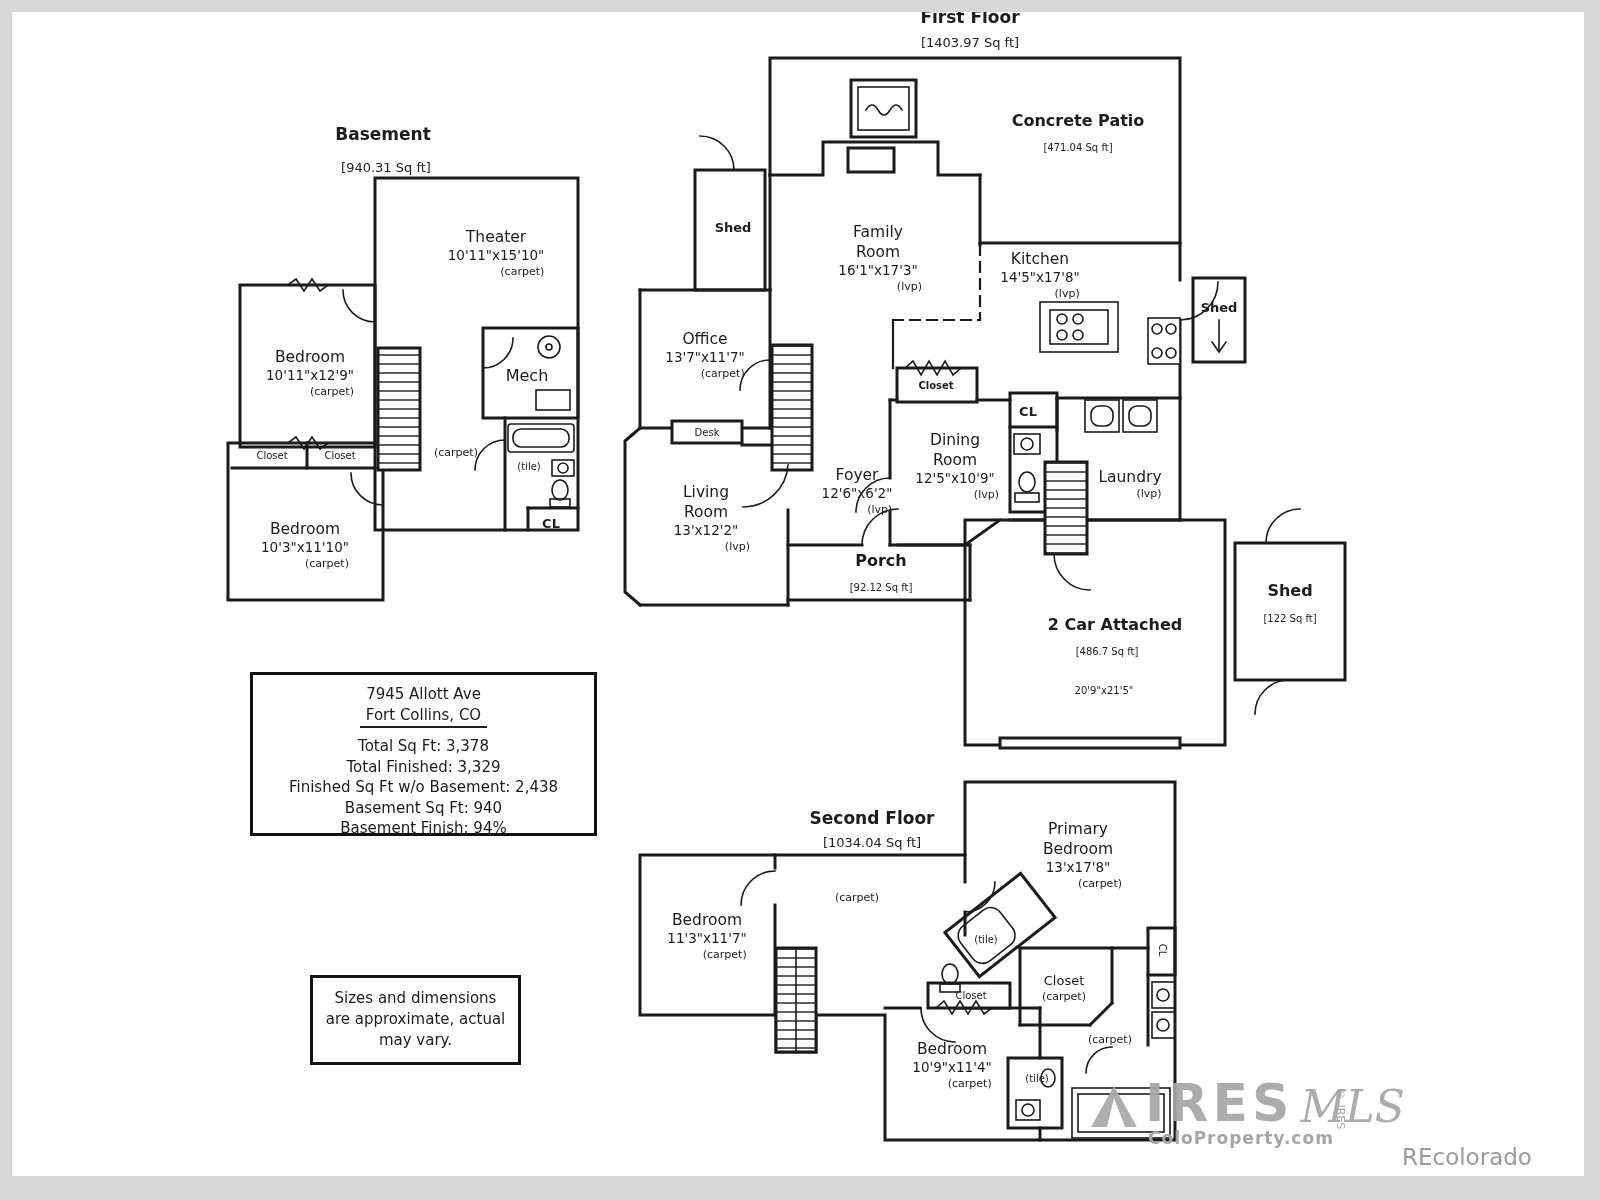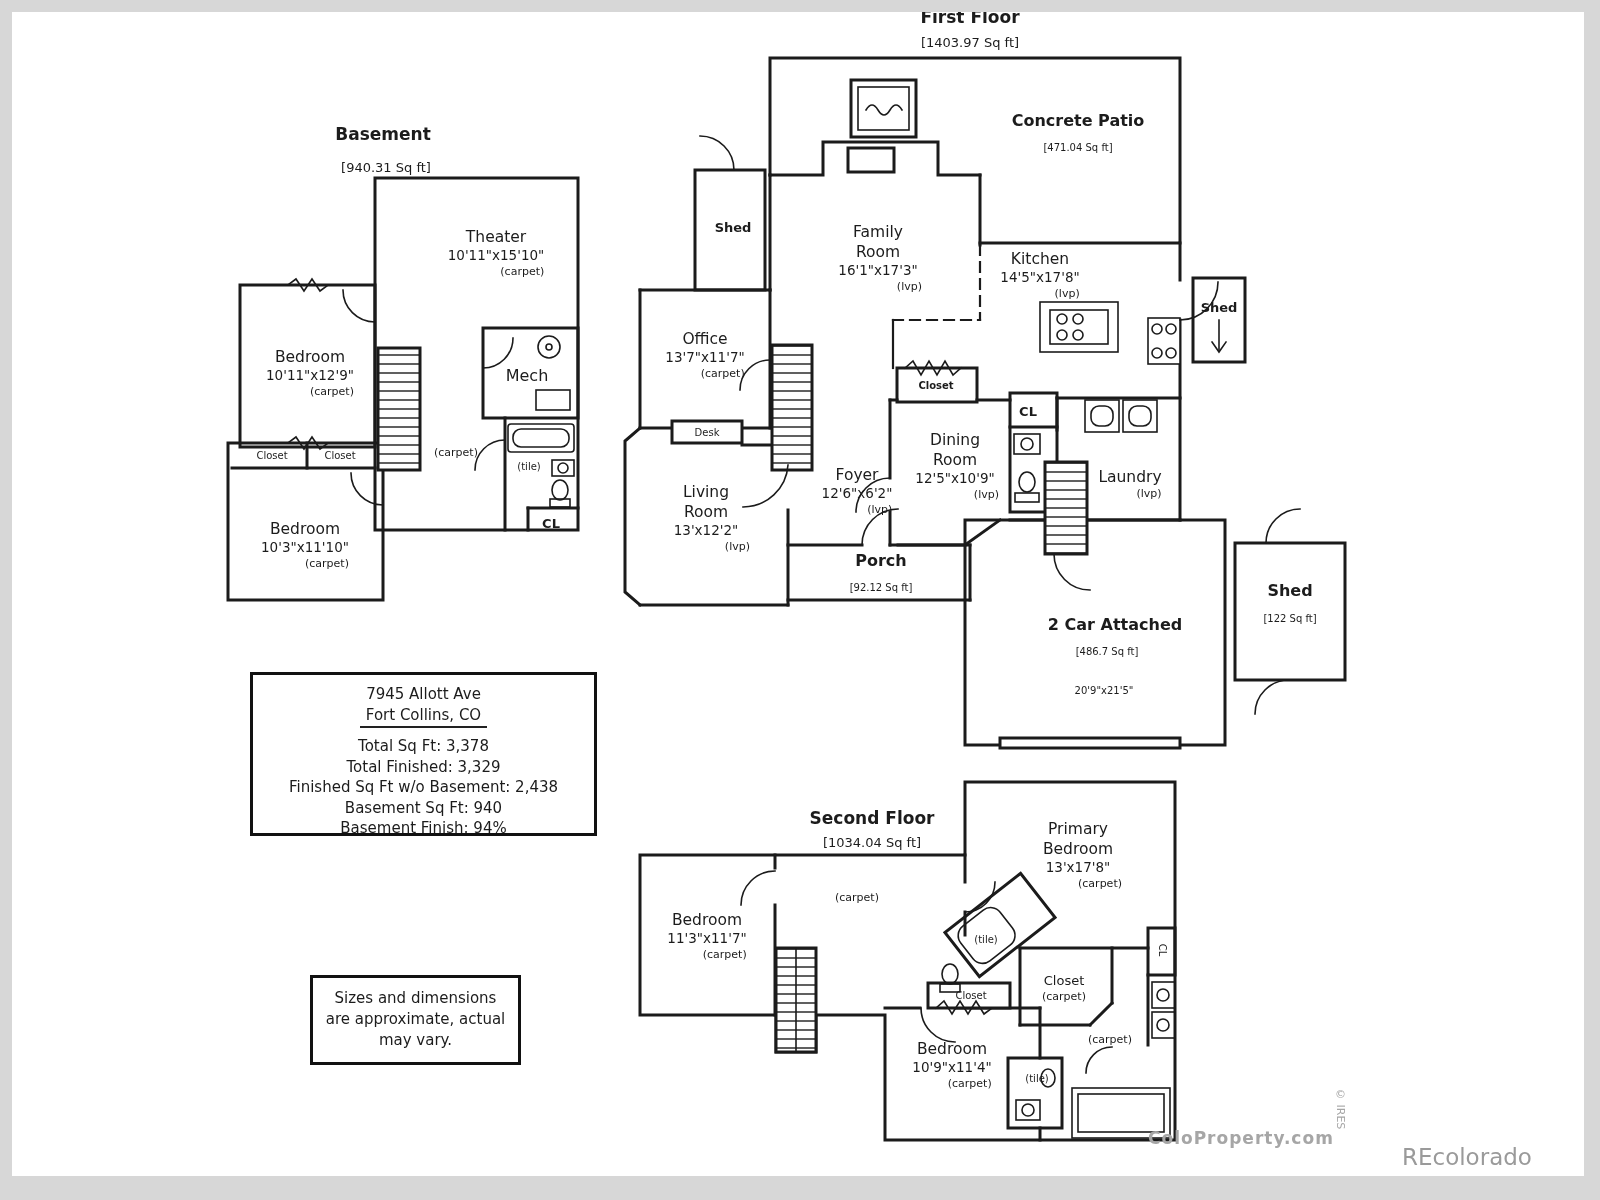--- a/index.html
+++ b/index.html
@@ -318,18 +318,26 @@
     <div><span class="addr2">Fort Collins, CO</span></div>
     <div>Total Sq Ft: 3,378</div>
     <div>Total Finished: 3,329</div>
     <div>Finished Sq Ft w/o Basement: 2,438</div>
     <div>Basement Sq Ft: 940</div>
     <div>Basement Finish: 94%</div>
   </div>
 
   <div class="disclaimer">Sizes and dimensions are approximate, actual may vary.</div>
 
+  <div class="wm wm-logo">
+    <svg width="48" height="44" viewBox="0 0 48 44">
+      <polygon points="24,2 47,43 1,43" fill="#a8a8a8"></polygon>
+      <polygon points="24,14 35,43 17,43" fill="#ffffff"></polygon>
+    </svg>
+    <span class="wm-ires">IRES</span>
+    <span class="wm-mls">MLS</span>
+  </div>
   <div class="wm wm-copy vert">© IRES</div>
   <div class="wm wm-site">ColoProperty.com</div>
   <div class="wm wm-reco">REcolorado</div>
 
   <div class="frame"></div>
 </div>
 
 </body></html>

